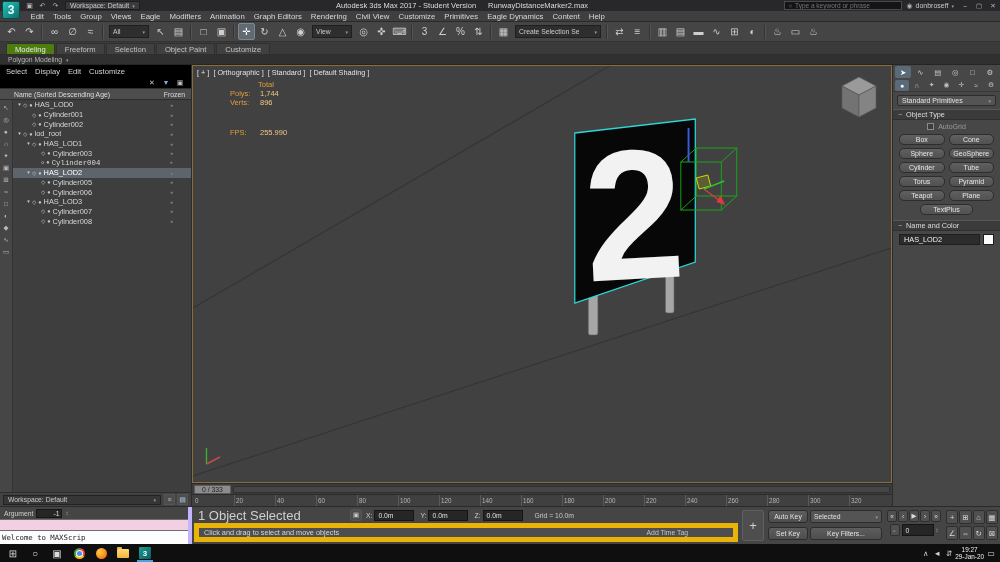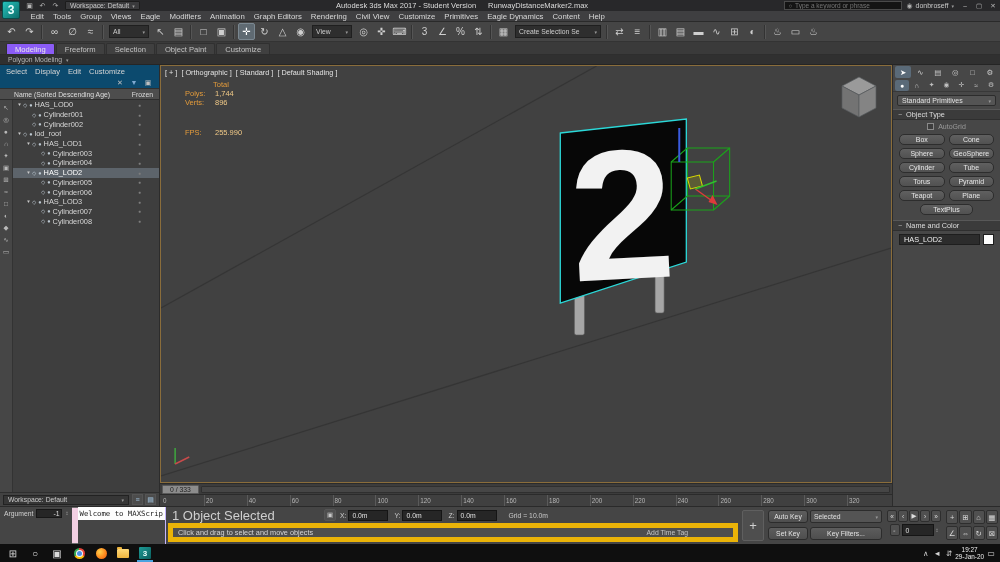--- a/index.html
+++ b/index.html
@@ -31,26 +31,26 @@
 .toolbar{height:20px;background:#454545;display:flex;align-items:center;padding:0 3px;gap:1px;border-bottom:1px solid #333;flex:none;white-space:nowrap}
 .tb-btn{width:17px;height:17px;display:flex;align-items:center;justify-content:center;font-size:10px;color:#cfcfcf;border-radius:2px;flex:none}
 .tb-btn.active{background:#5f6a72;border:1px solid #7b8891;color:#fff}
 .tb-sep{width:2px;height:14px;border-left:1px solid #333;border-right:1px solid #555;margin:0 2px;flex:none}
 .tb-dd{display:flex;align-items:center;height:13px;background:#2e2e2e;border:1px solid #1f1f1f;color:#ccc;font-size:6.8px;padding:0 3px;gap:3px;margin:0 2px;min-width:40px;justify-content:space-between;flex:none;white-space:nowrap}
 .tb-dd.wide{min-width:86px}
 
 
 .ribbon-tabs{height:13px;background:#3a3a3a;display:flex;align-items:flex-end;padding-left:6px;gap:1px;border-bottom:1px solid #2e2e2e;flex:none}
 .ribbon-tab{padding:1px 8px;font-size:7.6px;color:#c2c2c2;background:#404040;border:1px solid #303030;border-bottom:none;border-radius:2px 2px 0 0;height:11px;display:flex;align-items:center}
-.ribbon-tab.active{background:#8b5cf6;color:#e9e9e9}
+.ribbon-tab.active{background:#4d7c0f;color:#e9e9e9}
 .ribbon-strip{height:10px;background:#303030;display:flex;align-items:center;padding-left:8px;color:#b5b5b5;font-size:6.8px;gap:4px;border-bottom:1px solid #252525;flex:none}
 
 
 .main{flex:1;display:flex;min-height:0}
-.left-col{width:160px;background:#0c4a6e;display:flex;flex-direction:column;border-right:1px solid #2c2c2c;flex:none}
+.left-col{width:192px;background:#000000;display:flex;flex-direction:column;border-right:1px solid #2c2c2c;flex:none}
 .se-menus{height:12px;display:flex;align-items:center;padding:0 2px;font-size:7.6px;color:#d5d5d5}
 .se-menus .menu-item{padding:0 4px}
 .se-tools{height:12px;display:flex;align-items:center;justify-content:flex-end;gap:4px;padding:0 6px;border-bottom:1px solid #303030}
 .se-tools .ic{font-size:7px;color:#c0c0c0;width:10px;text-align:center}
 .se-tools .ic.blue{color:#7fa9d0}
 .se-header{height:11px;background:#4d4d4d;border-bottom:1px solid #2d2d2d;display:flex;align-items:center;justify-content:space-between;padding:0 6px 0 14px;font-size:6.8px;color:#ddd;white-space:nowrap}
 .se-body{flex:1;display:flex;min-height:0;background:#3e3e3e}
 .se-side{width:13px;background:#464646;border-right:1px solid #333;display:flex;flex-direction:column;align-items:center;padding-top:2px;gap:1px;flex:none}
 .se-side .ic{width:11px;height:11px;font-size:6.5px;color:#b9b9b9;display:flex;align-items:center;justify-content:center}
 .se-tree{flex:1;overflow:hidden}
@@ -62,21 +62,21 @@
 .se-frozen{margin-left:auto;color:#7d7d7d;font-size:5px;padding-right:14px}
 .workspace-bar{height:14px;border-top:1px solid #2e2e2e;display:flex;align-items:center;padding:0 3px;gap:3px;background:#424242;flex:none}
 .ws-dd{flex:1;height:10px;background:#363636;border:1px solid #222;display:flex;align-items:center;justify-content:space-between;padding:0 4px;font-size:6.8px;color:#ccc}
 .ws-ic{width:11px;height:11px;border:1px solid #555;background:#4c4c4c;color:#9fc0da;font-size:7px;display:flex;align-items:center;justify-content:center}
 
 .center-col{flex:1;display:flex;flex-direction:column;min-width:0}
 .viewport{flex:1;background:#414141;border:1px solid #8a6d3b;position:relative;overflow:hidden}
 .vp-scene{position:absolute;inset:0;width:100%;height:100%}
 .grid-line{stroke:#353535;stroke-width:1.2}
 .vp-label{position:absolute;top:2px;left:4px;display:flex;gap:4px;font-size:7.3px;color:#e2e2e2;z-index:5}
-.vp-stats{position:absolute;top:14px;left:24px;font-size:7.5px;color:#e39b3b;z-index:5;line-height:9px}
+.vp-stats{position:absolute;top:14px;left:37px;font-size:7.5px;color:#e39b3b;z-index:5;line-height:9px}
 .st-total{padding-left:28px}
 .st-row{display:flex;gap:4px}
 .st-row .st-lab{width:26px}
 .st-val{color:#f0c987}
 .st-fps{margin-top:21px}
 .viewcube{position:absolute;top:8px;right:12px;z-index:5}
 
 .time-slider{height:11px;background:#3c3c3c;border-top:1px solid #2b2b2b;display:flex;align-items:center;padding:1px 2px;gap:2px;flex:none}
 .ts-handle{height:9px;background:#8c8c8c;color:#1d1d1d;font-size:6.8px;display:flex;align-items:center;justify-content:center;padding:0 7px;border-radius:1px;border:1px solid #5a5a5a;white-space:nowrap}
 .ts-track{flex:1;height:7px;background:#464646;border:1px solid #2f2f2f;border-radius:1px}
@@ -98,21 +98,21 @@
 .cp-check{width:7px;height:7px;border:1px solid #8a8a8a;background:#3d3d3d}
 .cp-btns{display:grid;grid-template-columns:1fr 1fr;gap:3px 4px;padding:2px 6px 3px}
 .cp-btn{height:11px;background:linear-gradient(#606060,#515151);border:1px solid #2d2d2d;border-radius:5px;display:flex;align-items:center;justify-content:center;color:#e6e6e6;font-size:7px;white-space:nowrap;overflow:hidden}
 .cp-btn-full{margin:0 27px 3px;height:11px;background:linear-gradient(#606060,#515151);border:1px solid #2d2d2d;border-radius:5px;display:flex;align-items:center;justify-content:center;color:#e6e6e6;font-size:7px}
 .cp-name-row{display:flex;gap:3px;padding:3px 6px;align-items:center}
 .cp-name{flex:1;height:11px;background:#2c2c2c;border:1px solid #1e1e1e;color:#eee;display:flex;align-items:center;padding:0 4px;font-size:7.3px}
 .cp-color{width:11px;height:11px;background:#fdfdfd;border:1px solid #1e1e1e}
 
 
 .statusbar{height:38px;background:#454545;border-top:1px solid #2a2a2a;display:flex;flex:none}
-.sb-left{width:166px;display:flex;flex-direction:row;border-right:1px solid #c4b5fd;flex: none}
+.sb-left{width:192px;display:flex;flex-direction:column;border-right:4px solid #c4b5fd;flex: none}
 .sb-arg{height:12px;display:flex;align-items:center;gap:3px;padding:0 4px;font-size:6.8px;color:#cfcfcf}
 .sb-arg-val{width:26px;height:9px;background:#262626;border:1px solid #171717;color:#ddd;display:flex;align-items:center;justify-content:flex-end;padding:0 2px;font-size:6.8px}
 .sb-spin{font-size:6px;color:#aaa}
 .sb-pink{flex:1;background:#f3cfe3;border-top:1px solid #6e6e6e;border-bottom:1px solid #6e6e6e}
 .sb-white{height:13px;background:#fdfdfd;color:#1a1a1a;font-family:"DejaVu Sans Mono",monospace;font-size:7.3px;display:flex;align-items:center;padding:0 2px;white-space:nowrap;overflow:hidden}
 .sb-mid{flex:1;display:flex;flex-direction:column;min-width:0}
 .sb-mid-top{height:17px;display:flex;align-items:center;padding:0 6px;gap:4px;white-space:nowrap}
 .sb-sel-text{font-size:13px;color:#cfcfcf;width:148px;flex:none}
 .sb-lock{width:12px;height:12px;border:1px solid #555;background:#4e4e4e;color:#c9c9c9;font-size:6.5px;display:flex;align-items:center;justify-content:center;border-radius:2px}
 .coord{display:flex;align-items:center;gap:2px;font-size:6.8px;color:#ccc}
@@ -341,21 +341,21 @@
               <span class="se-label">HAS_LOD1</span>
               <span class="se-frozen">●</span>
             </div>
             <div class="se-row" style="padding-left: 21px;">
               <span class="se-arrow"></span>
               <span class="se-ico">◇</span>
               <span class="se-ico">●</span>
               <span class="se-label">Cylinder003</span>
               <span class="se-frozen">●</span>
             </div>
-            <div class="se-row" style="padding-left: 21px;">
+            <div class="se-row" style="padding-left: 21px; font-family: Liberation Mono, monospace;">
               <span class="se-arrow"></span>
               <span class="se-ico">◇</span>
               <span class="se-ico">●</span>
               <span class="se-label">Cylinder004</span>
               <span class="se-frozen">●</span>
             </div>
             <div class="se-row selected" style="padding-left: 12px;">
               <span class="se-arrow">▼</span>
               <span class="se-ico">◇</span>
               <span class="se-ico">●</span>

